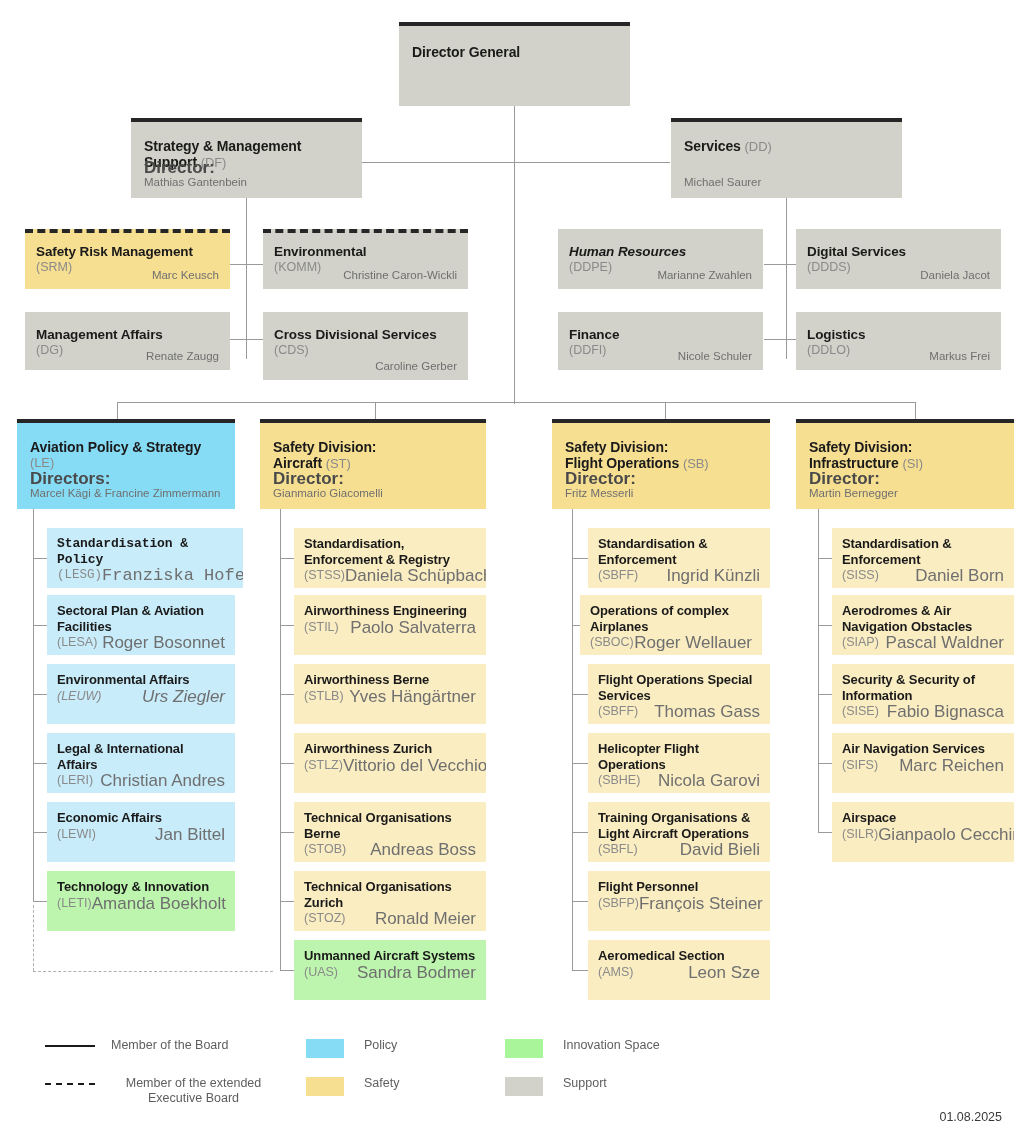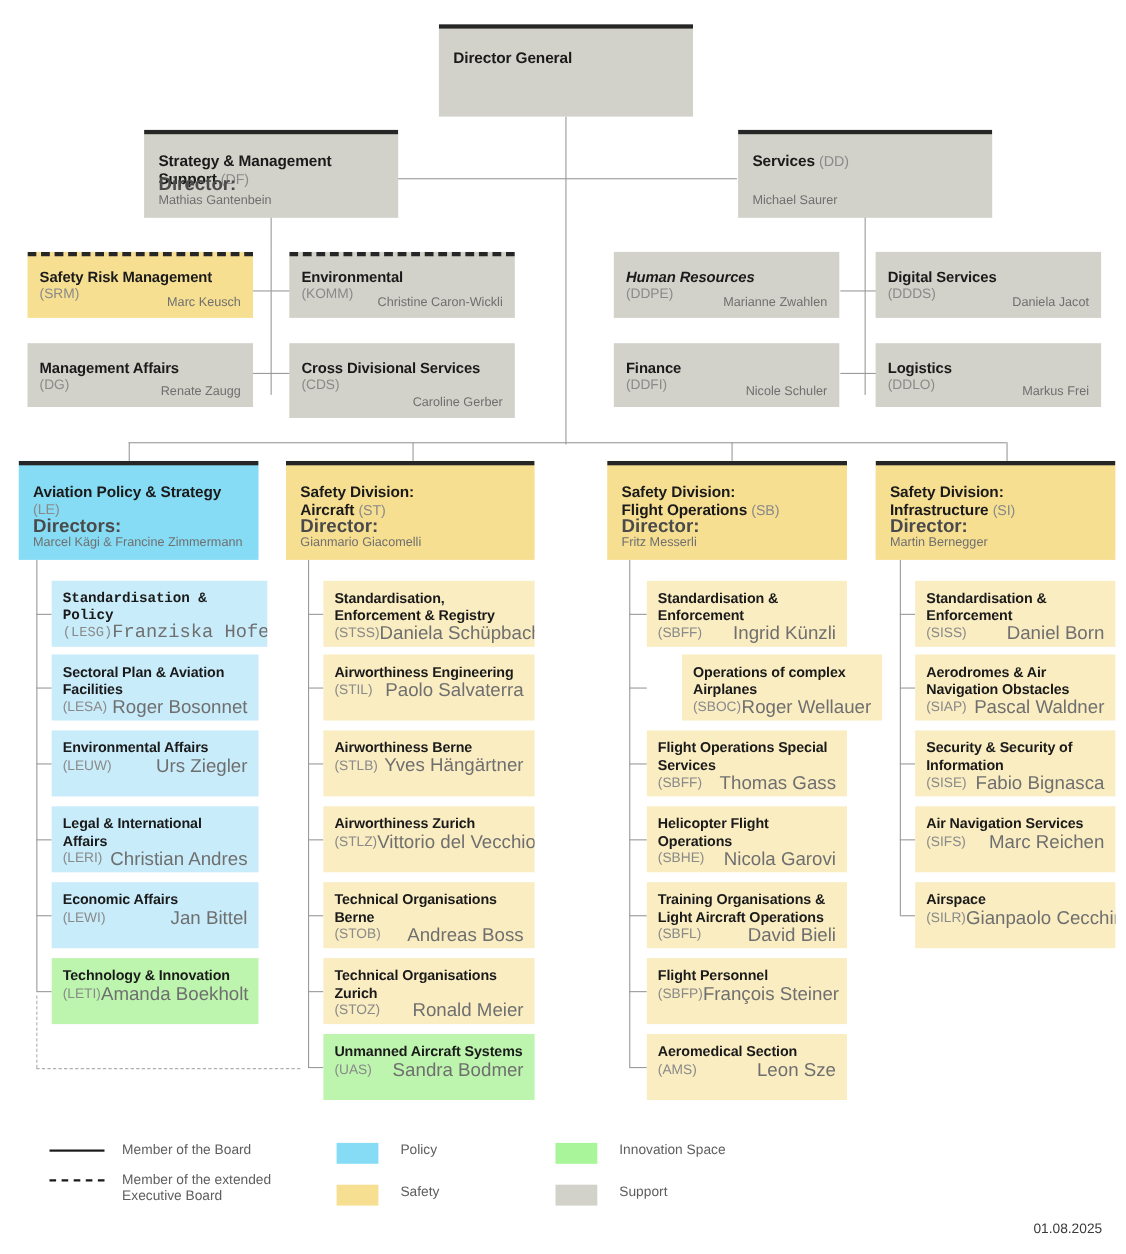--- a/index.html
+++ b/index.html
@@ -212,21 +212,21 @@
       </div>
       <div class="box unit c-policy-l" style="left:47px;top:595px;width:188px;height:60px;">
         <div class="ttl">Sectoral Plan &amp; Aviation Facilities</div>
         <div class="row" style="margin-top:1px;">
           <div class="code">(LESA)</div>
           <div class="person">Roger Bosonnet</div>
         </div>
       </div>
       <div class="box unit c-policy-l" style="left:47px;top:664px;width:188px;height:60px;">
         <div class="ttl">Environmental Affairs</div>
-        <div class="row" style="margin-top:1px;">
+        <div class="row" style="margin-top:1px;font-style:italic;">
           <div class="code">(LEUW)</div>
           <div class="person">Urs Ziegler</div>
         </div>
       </div>
       <div class="box unit c-policy-l" style="left:47px;top:733px;width:188px;height:60px;">
         <div class="ttl">Legal &amp; International Affairs</div>
         <div class="row" style="margin-top:1px;">
           <div class="code">(LERI)</div>
           <div class="person">Christian Andres</div>
         </div>
@@ -265,21 +265,21 @@
       </div>
       <div class="box unit c-safety-l" style="left:294px;top:595px;width:192px;height:60px;">
         <div class="ttl">Airworthiness Engineering</div>
         <div class="row" style="margin-top:1px;">
           <div class="code">(STIL)</div>
           <div class="person">Paolo Salvaterra</div>
         </div>
       </div>
       <div class="box unit c-safety-l" style="left:294px;top:664px;width:192px;height:60px;">
         <div class="ttl">Airworthiness Berne</div>
-        <div class="row" style="margin-top:1px;align-items:center;">
+        <div class="row" style="margin-top:1px;">
           <div class="code">(STLB)</div>
           <div class="person">Yves Hängärtner</div>
         </div>
       </div>
       <div class="box unit c-safety-l" style="left:294px;top:733px;width:192px;height:60px;">
         <div class="ttl">Airworthiness Zurich</div>
         <div class="row" style="margin-top:1px;">
           <div class="code">(STLZ)</div>
           <div class="person">Vittorio del Vecchio</div>
         </div>
@@ -316,21 +316,21 @@
           <div class="person">Fritz Messerli</div>
         </div>
       </div>
       <div class="box unit c-safety-l" style="left:588px;top:528px;width:182px;height:60px;">
         <div class="ttl">Standardisation &amp; Enforcement</div>
         <div class="row" style="margin-top:1px;">
           <div class="code">(SBFF)</div>
           <div class="person">Ingrid Künzli</div>
         </div>
       </div>
-      <div class="box unit c-safety-l" style="left:620px;top:595px;width:182px;height:60px;">
+      <div class="box unit c-safety-l" style="left:580px;top:595px;width:182px;height:60px;">
         <div class="ttl">Operations of complex Airplanes</div>
         <div class="row" style="margin-top:1px;">
           <div class="code">(SBOC)</div>
           <div class="person">Roger Wellauer</div>
         </div>
       </div>
       <div class="box unit c-safety-l" style="left:588px;top:664px;width:182px;height:60px;">
         <div class="ttl">Flight Operations Special Services</div>
         <div class="row" style="margin-top:1px;">
           <div class="code">(SBFF)</div>
@@ -411,21 +411,21 @@
           <div class="person">Gianpaolo Cecchin</div>
         </div>
       </div>
     </div>
 
   <div id="legend">
     <div class="lg-item" style="left:0px;top:3px;">
       <div class="lg-solid"></div>
       <div class="lg-txt" style="margin-left:16px;width:190px;">Member of the Board</div>
     </div>
-    <div class="lg-item" style="left:0px;top:30px;">
+    <div class="lg-item" style="left:0px;top:41px;text-align:center;">
       <div class="lg-dashed"></div>
       <div class="lg-txt" style="margin-left:16px;width:165px;">Member of the extended Executive Board</div>
     </div>
 
     <div class="lg-item" style="left:261px;top:3px;">
       <div class="lg-sw" style="background:#87dcf5;"></div>
       <div class="lg-txt" style="margin-left:20px;">Policy</div>
     </div>
     <div class="lg-item" style="left:261px;top:41px;">
       <div class="lg-sw" style="background:#f7df92;"></div>

